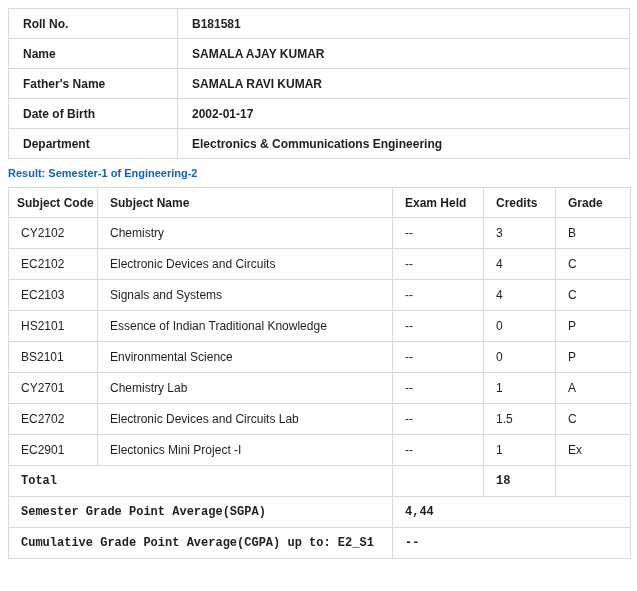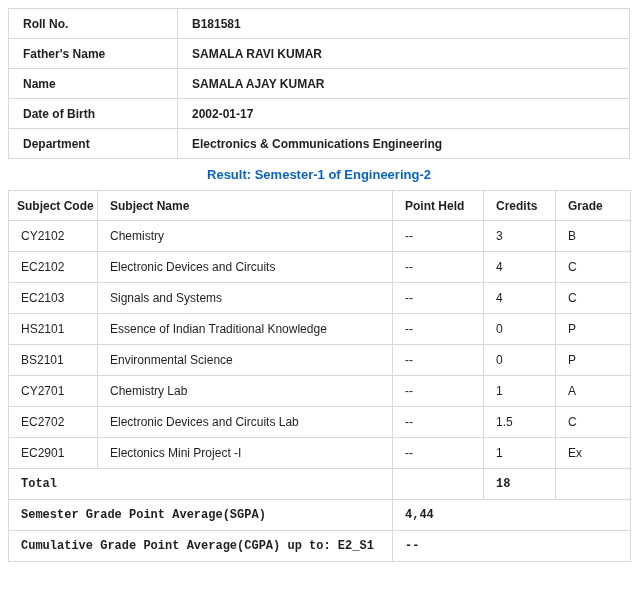--- a/index.html
+++ b/index.html
@@ -21,24 +21,24 @@
     vertical-align: middle;
     text-align: left;
     overflow: hidden;
     white-space: nowrap;
   }
   
   .info-table td { height: 30px; font-weight: 600; padding-left: 14px; }
   .info-table .col-label { width: 169px; }
   
   .result-heading {
-    text-align: center;
+    text-align: left;
     color: #0b63c5;
     font-weight: 700;
-    font-size: 13px;
+    font-size: 11px;
     margin: 8px 0 8px 0;
   }
   
   .results-table th { height: 30px; font-weight: 700; }
   .results-table td { height: 31px; font-weight: 400; }
   .results-table .c1 { width: 89px; padding-left: 8px; }
   .results-table .c2 { width: 295px; }
   .results-table .c3 { width: 91px; }
   .results-table .c4 { width: 72px; }
   .results-table .c5 { width: 75px; }
@@ -49,46 +49,46 @@
 
 <div class="page">
 
   <table class="info-table">
     <tbody>
       <tr>
         <td class="col-label">Roll No.</td>
         <td>B181581</td>
       </tr>
       <tr>
+        <td class="col-label">Name</td>
+        <td>SAMALA AJAY KUMAR</td>
+      </tr>
+      <tr>
         <td class="col-label">Father's Name</td>
         <td>SAMALA RAVI KUMAR</td>
-      </tr>
-      <tr>
-        <td class="col-label">Name</td>
-        <td>SAMALA AJAY KUMAR</td>
       </tr>
       <tr>
         <td class="col-label">Date of Birth</td>
         <td>2002-01-17</td>
       </tr>
       <tr>
         <td class="col-label">Department</td>
         <td>Electronics &amp; Communications Engineering</td>
       </tr>
     </tbody>
   </table>
 
   <div class="result-heading">Result: Semester-1 of Engineering-2</div>
 
   <table class="results-table">
     <thead>
       <tr>
         <th class="c1">Subject Code</th>
         <th class="c2">Subject Name</th>
-        <th class="c3">Point Held</th>
+        <th class="c3">Exam Held</th>
         <th class="c4">Credits</th>
         <th class="c5">Grade</th>
       </tr>
     </thead>
     <tbody>
       <tr>
         <td>CY2102</td>
         <td>Chemistry</td>
         <td>--</td>
         <td>3</td>

